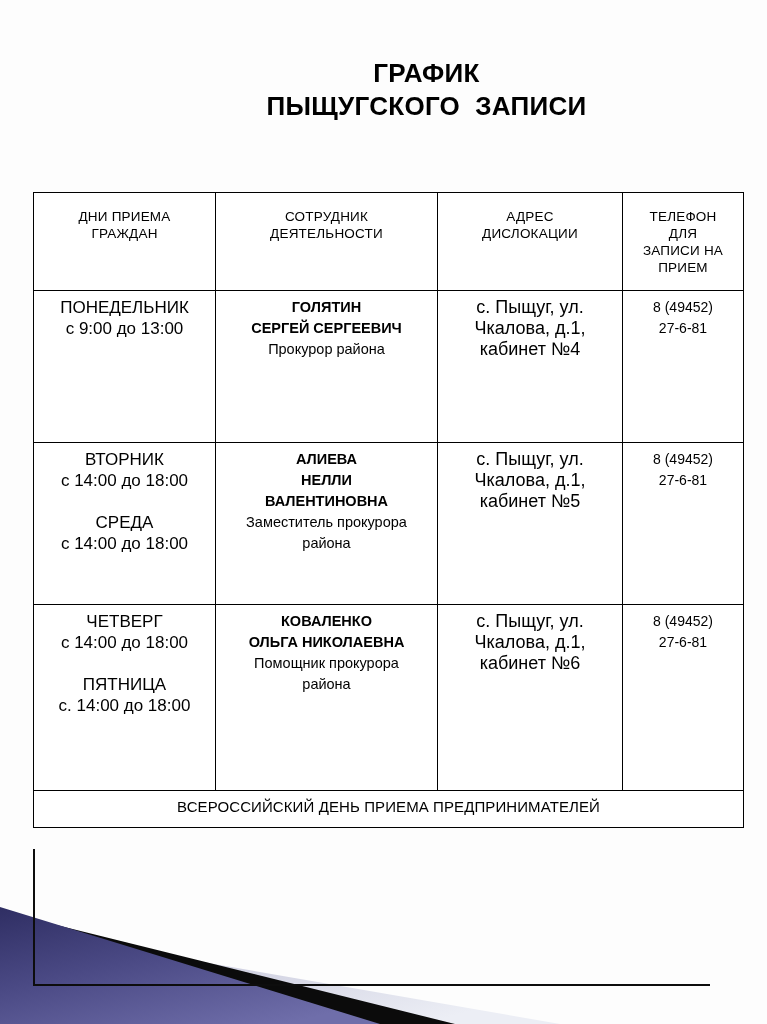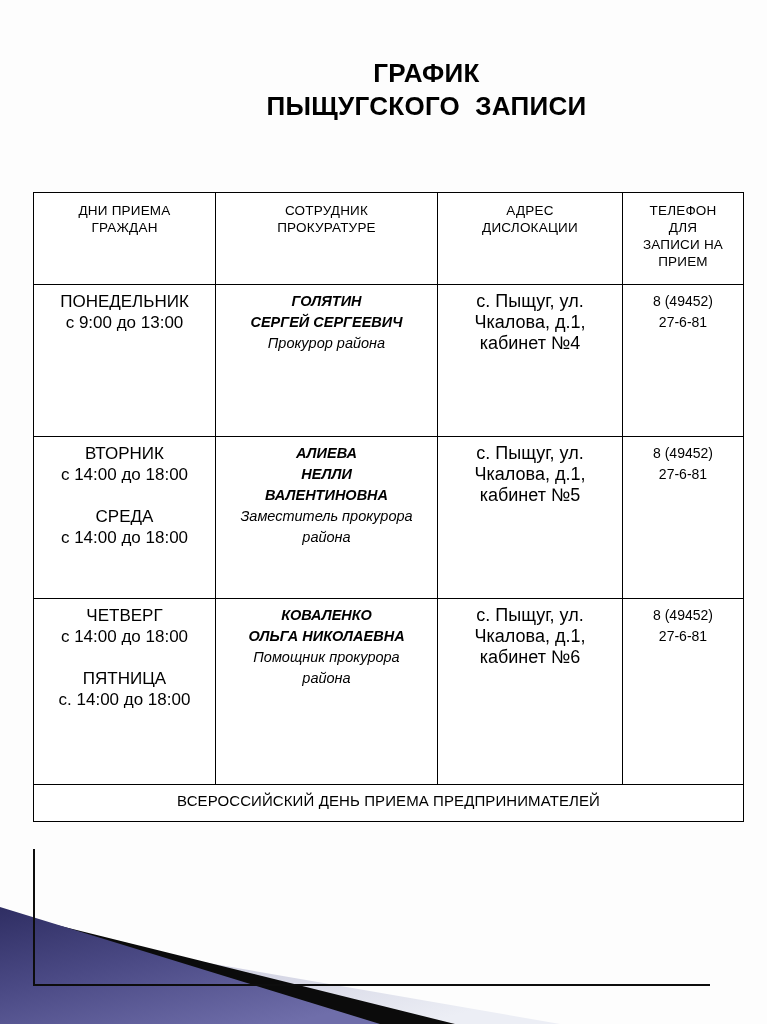--- a/index.html
+++ b/index.html
@@ -77,39 +77,38 @@
   col.c1 { width: 182px; }
   col.c2 { width: 222px; }
   col.c3 { width: 185px; }
   col.c4 { width: 121px; }
 
   .hdr td {
     height: 78px;
     font-size: 13.5px;
     line-height: 17px;
     letter-spacing: 0.2px;
-    padding-top: 9px;
+    padding-top: 15px;
   }
   .hdr .hdr-text { white-space: pre-line; }
 
   .row-days   { height: 152px; }
   .row-days-2 { height: 162px; }
   .row-days-3 { height: 186px; }
 
   .cell-days {
     font-size: 17px;
     line-height: 21px;
     white-space: pre-line;
     padding-top: 9px;
   }
   .cell-person {
     font-size: 14.5px;
     line-height: 21px;
     padding-top: 9px;
-    font-style: italic;
   }
   .cell-person .pname {
     font-weight: bold;
     white-space: pre-line;
     display: block;
   }
   .cell-person .ppost {
     font-weight: normal;
     white-space: pre-line;
     display: block;
@@ -165,21 +164,21 @@
         <col class="c4">
     </colgroup>
     <tbody>
       <tr class="hdr">
         <td>
           <span class="hdr-text">ДНИ ПРИЕМА
 ГРАЖДАН</span>
         </td>
         <td>
           <span class="hdr-text">СОТРУДНИК
-ПРОКУРАТУРЕ</span>
+ДЕЯТЕЛЬНОСТИ</span>
         </td>
         <td>
           <span class="hdr-text">АДРЕС
 ДИСЛОКАЦИИ</span>
         </td>
         <td>
           <span class="hdr-text">ТЕЛЕФОН
 ДЛЯ
 ЗАПИСИ НА
 ПРИЕМ</span>

